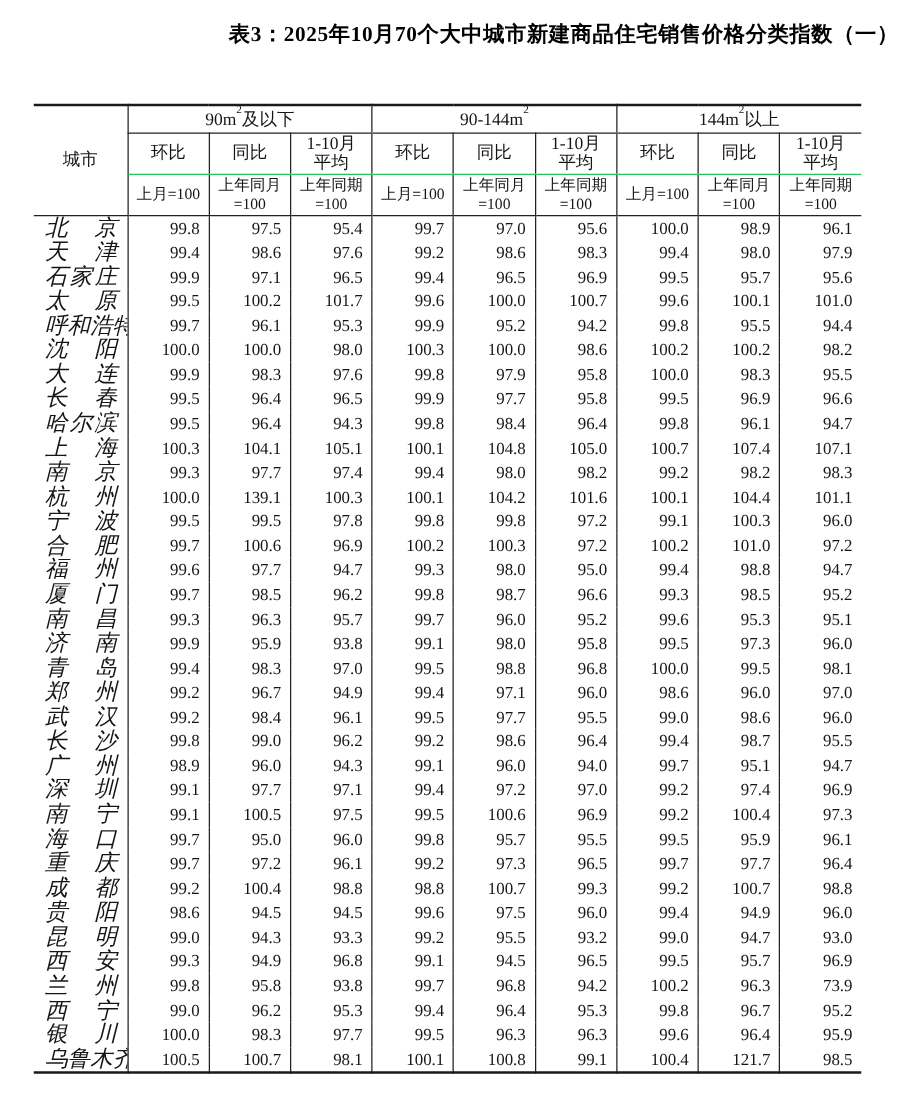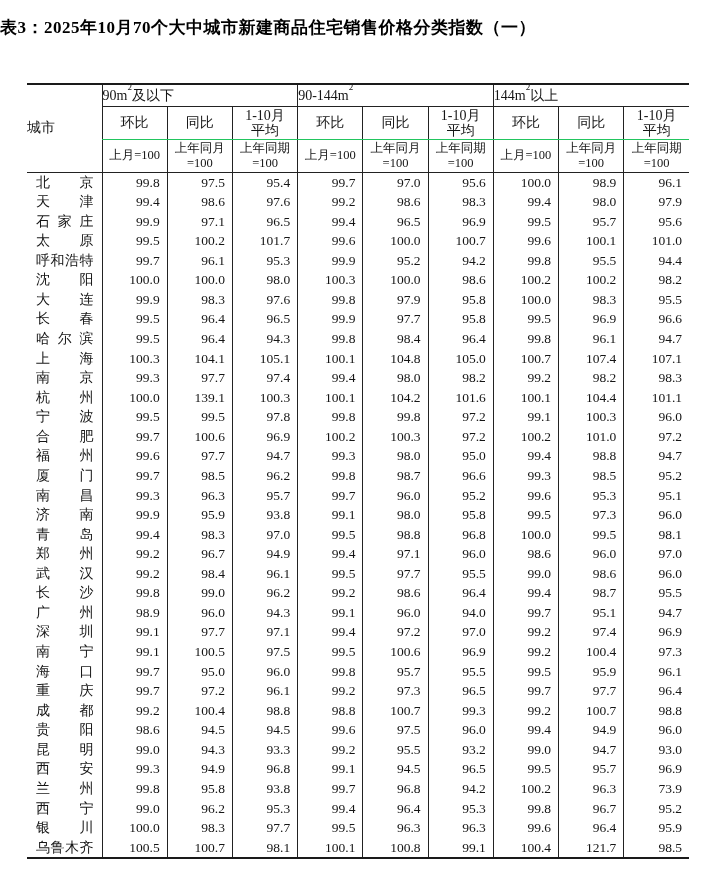--- a/index.html
+++ b/index.html
@@ -8,21 +8,21 @@
     position: relative;
     width: 719px;
     height: 883px;
     background: #ffffff;
     font-family: "Liberation Serif", "DejaVu Serif", serif;
     color: #151515;
     overflow: hidden;
   }
   .title {
     padding-top: 16px;
-    text-align: left;
+    text-align: right;
     font-size: 17px;
     font-weight: bold;
     letter-spacing: 0.5px;
     color: #000000;
   }
   table.idx {
     margin: 44px 0 0 27px;
     width: 662px;
     table-layout: fixed;
     border-collapse: collapse;
@@ -35,35 +35,36 @@
     vertical-align: middle;
     overflow: hidden;
     white-space: nowrap;
   }
   
   thead th { border-left: 1px solid #222; }
   thead th.no-left { border-left: none; font-family: Liberation Serif, serif; }
   tbody td { border-left: 1px solid #222; }
   tbody td.city { border-left: none; }
 
-  thead tr.grp-row th { border-bottom: 1px solid #222; height: 22px; font-size: 14px; text-align: left; }
+  thead tr.grp-row th { border-bottom: 1px solid #222; height: 22px; font-size: 14px; text-align: center; }
   thead th.city-head { border-bottom: 1px solid #222; font-size: 14px; text-align: center; }
   thead tr.col-row th { border-bottom: 1px solid #22c55e; height: 33px; font-size: 14px; text-align: center; line-height: 15px; }
   thead tr.base-row th { border-bottom: 1px solid #222; height: 33px; font-size: 12.5px; text-align: center; line-height: 15px; }
   .hl { display: block; }
   .hl:empty { display: none; }
   sup.sq { font-size: 9px; position: relative; top: -4px; }
 
   tbody td { height: 19.57px; line-height: 19.57px; font-size: 13.5px; }
   tbody td.city {
-    font-size: 14px;
+    font-size: 18px;
     padding-left: 9px;
     padding-right: 8px;
     text-align: justify;
     text-align-last: justify;
+    font-style: italic;
   }
   tbody td.val {
     text-align: right;
     padding-right: 7px;
   }
 </style>
 </head>
 <body>
 
 <div class="page">

